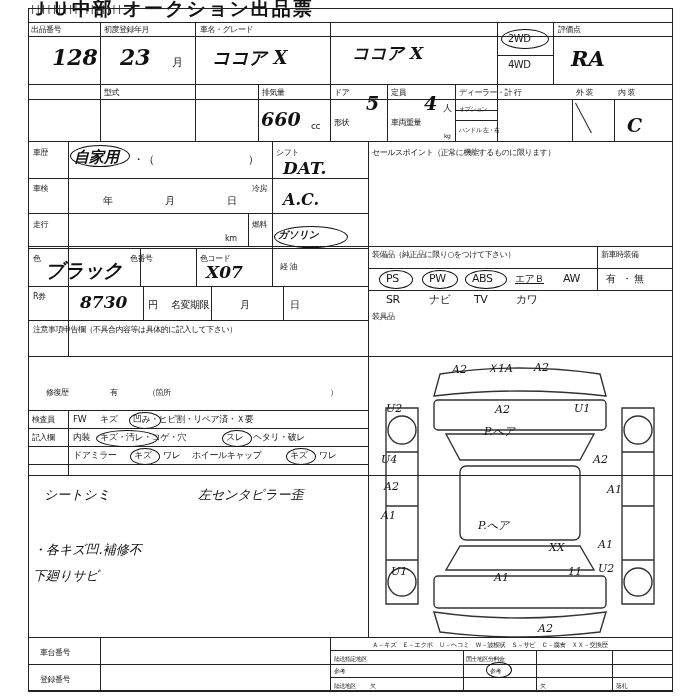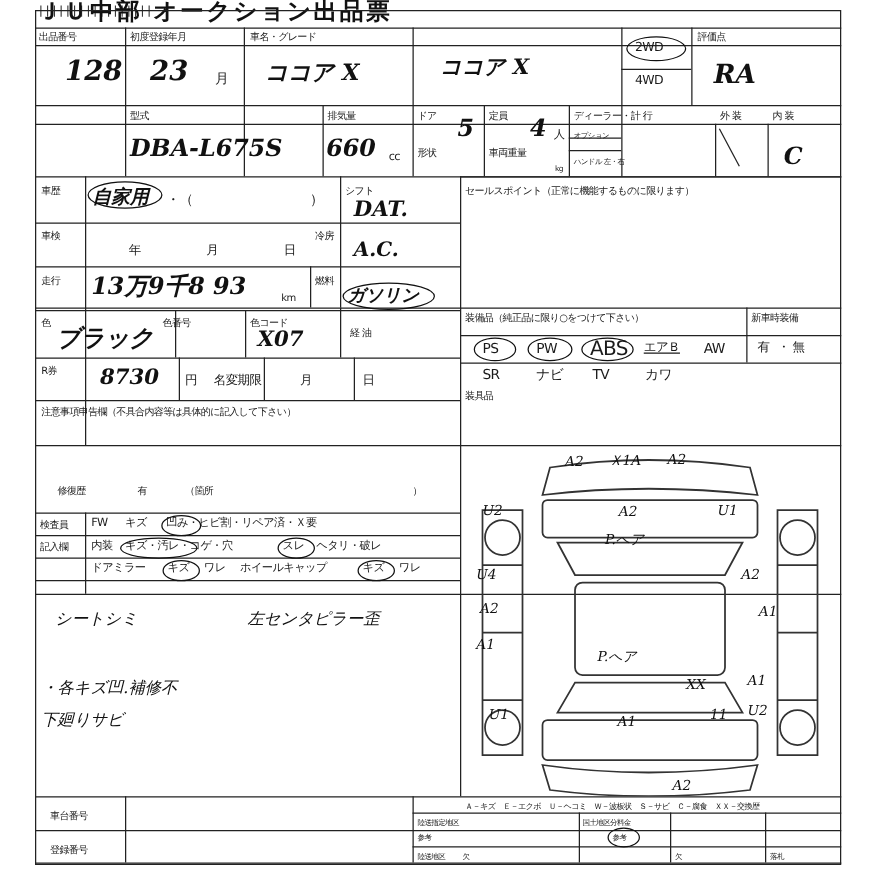--- a/index.html
+++ b/index.html
@@ -120,21 +120,20 @@
   <div class="lbl" style="left:576px;top:88px;">外 装</div>
   <div class="lbl" style="left:618px;top:88px;">内 装</div>
   <div class="lbl" style="left:334px;top:118px;">形状</div>
   <div class="lbl" style="left:391px;top:118px;">車両重量</div>
   <div class="lbl xs" style="left:444px;top:131px;">kg</div>
   <div class="lbl xs" style="left:459px;top:104px;">オプション</div>
   <div class="lbl xs" style="left:459px;top:125px;">ハンドル 左・右</div>
   <div class="ln h" style="left:455px;top:120px;width:42px;"></div>
   <div class="ln h" style="left:455px;top:110px;width:42px;"></div>
 
-  <div class="hand b" style="left:104px;top:108px;font-size:19px;">DBA-L675S</div>
   <div class="hand b" style="left:261px;top:108px;font-size:19px;">660</div>
   <div class="lbl" style="left:311px;top:122px;font-size:9px;">cc</div>
   <div class="hand b" style="left:366px;top:92px;font-size:19px;">5</div>
   <div class="hand b" style="left:424px;top:92px;font-size:19px;">4</div>
   <div class="lbl" style="left:443px;top:104px;font-size:9px;">人</div>
   <div class="hand b" style="left:627px;top:114px;font-size:19px;">C</div>
   <div class="ln" style="left:575px;top:103px;width:1px;height:34px;transform:rotate(-28deg);transform-origin:top;"></div>
 
   <div class="lbl" style="left:33px;top:148px;">車歴</div>
   <div class="hand b" style="left:74px;top:148px;font-size:15px;">自家用</div>
@@ -148,41 +147,40 @@
   <div class="lbl" style="left:372px;top:148px;">セールスポイント（正常に機能するものに限ります）</div>
 
   <div class="lbl" style="left:33px;top:184px;">車検</div>
   <div class="lbl" style="left:103px;top:196px;font-size:10px;">年</div>
   <div class="lbl" style="left:165px;top:196px;font-size:10px;">月</div>
   <div class="lbl" style="left:227px;top:196px;font-size:10px;">日</div>
   <div class="lbl" style="left:252px;top:184px;">冷房</div>
   <div class="hand b" style="left:283px;top:190px;font-size:16px;">A.C.</div>
 
   <div class="lbl" style="left:33px;top:220px;">走行</div>
-  <div class="hand b" style="left:73px;top:216px;font-size:19px;">13万9千8 93</div>
   <div class="lbl" style="left:225px;top:234px;font-size:8px;">km</div>
   <div class="lbl" style="left:252px;top:220px;">燃料</div>
-  <div class="hand b" style="left:278px;top:228px;font-size:14px;">ガソリン</div>
+  <div class="hand b" style="left:278px;top:228px;font-size:10px;">ガソリン</div>
   <div class="ellipse" style="left:274px;top:226px;width:72px;height:20px;"></div>
 
   <div class="lbl" style="left:33px;top:254px;">色</div>
   <div class="hand b" style="left:45px;top:258px;font-size:19px;">ブラック</div>
   <div class="lbl" style="left:130px;top:254px;">色番号</div>
   <div class="lbl" style="left:200px;top:254px;">色コード</div>
   <div class="hand b" style="left:206px;top:262px;font-size:17px;">X07</div>
   <div class="lbl" style="left:280px;top:262px;">経 油</div>
 
   <div class="lbl" style="left:372px;top:250px;">装備品（純正品に限り○をつけて下さい）</div>
   <div class="lbl" style="left:601px;top:250px;">新車時装備</div>
 
   <div class="lbl" style="left:386px;top:274px;font-size:11px;">PS</div>
   <div class="ellipse" style="left:379px;top:270px;width:32px;height:17px;"></div>
   <div class="lbl" style="left:429px;top:274px;font-size:11px;">PW</div>
   <div class="ellipse" style="left:422px;top:270px;width:34px;height:17px;"></div>
-  <div class="lbl" style="left:472px;top:274px;font-size:16px;">ABS</div>
+  <div class="lbl" style="left:472px;top:274px;font-size:11px;">ABS</div>
   <div class="ellipse" style="left:465px;top:270px;width:40px;height:17px;"></div>
   <div class="lbl" style="left:515px;top:274px;font-size:10px;text-decoration:underline;">エアＢ</div>
   <div class="lbl" style="left:563px;top:274px;font-size:11px;">AW</div>
   <div class="lbl" style="left:606px;top:274px;font-size:10px;">有</div>
   <div class="lbl" style="left:622px;top:274px;font-size:10px;">・</div>
   <div class="lbl" style="left:634px;top:274px;font-size:10px;">無</div>
 
   <div class="lbl" style="left:386px;top:295px;font-size:11px;">SR</div>
   <div class="lbl" style="left:429px;top:295px;font-size:11px;">ナビ</div>
   <div class="lbl" style="left:474px;top:295px;font-size:11px;">TV</div>

